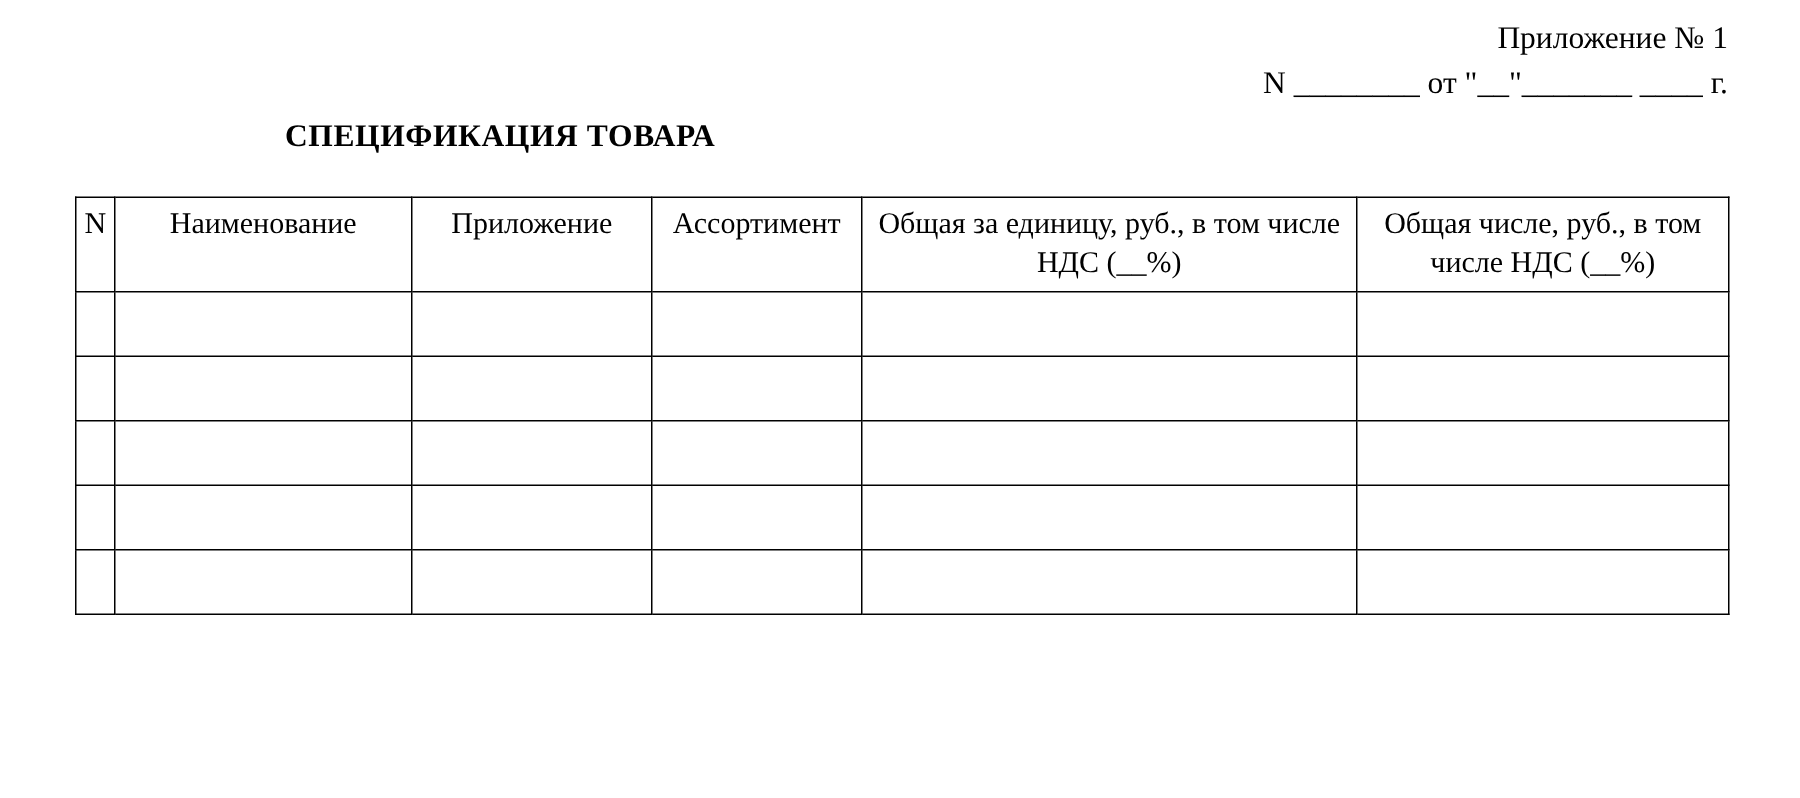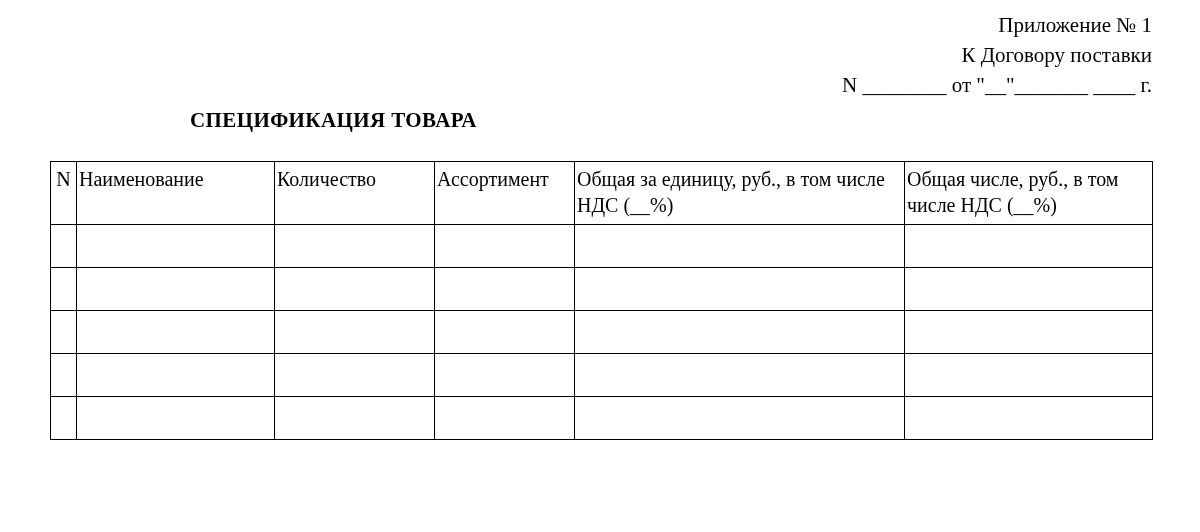--- a/index.html
+++ b/index.html
@@ -57,21 +57,21 @@
   table.spec th,
   table.spec td {
     border: 1px solid #000000;
     font-size: 20px;
     font-weight: normal;
     line-height: 26px;
     padding: 0;
     vertical-align: top;
   }
   table.spec th {
-    text-align: left;
+    text-align: center;
     padding-top: 4px;
     padding-bottom: 6px;
     vertical-align: top;
   }
   table.spec th.th-n {
     text-align: center;
   }
   table.spec td {
     height: 42px;
   }
@@ -88,21 +88,20 @@
     padding: 0 2px;
   }
 </style>
 </head>
 <body>
 
 <div class="page">
 
   <div class="doc-header">
     <span class="hdr-line">Приложение № 1</span>
-    <span class="hdr-line">К Договору поставки</span>
     <span class="hdr-line">N ________ от "__"_______ ____ г.</span>
   </div>
 
   <div class="doc-title">СПЕЦИФИКАЦИЯ ТОВАРА</div>
 
   <div class="table-wrap">
     <table class="spec">
       <colgroup>
         <col class="c-n">
         <col class="c-name">
@@ -113,21 +112,21 @@
       </colgroup>
       <thead>
         <tr>
           <th class="th-n">
             <span class="th-inner">N</span>
           </th>
           <th>
             <span class="th-inner">Наименование</span>
           </th>
           <th>
-            <span class="th-inner">Количество</span>
+            <span class="th-inner">Приложение</span>
           </th>
           <th>
             <span class="th-inner">Ассортимент</span>
           </th>
           <th>
             <span class="th-inner">Общая за единицу, руб., в том числе НДС (__%)</span>
           </th>
           <th>
             <span class="th-inner">Общая числе, руб., в том числе НДС (__%)</span>
           </th>

